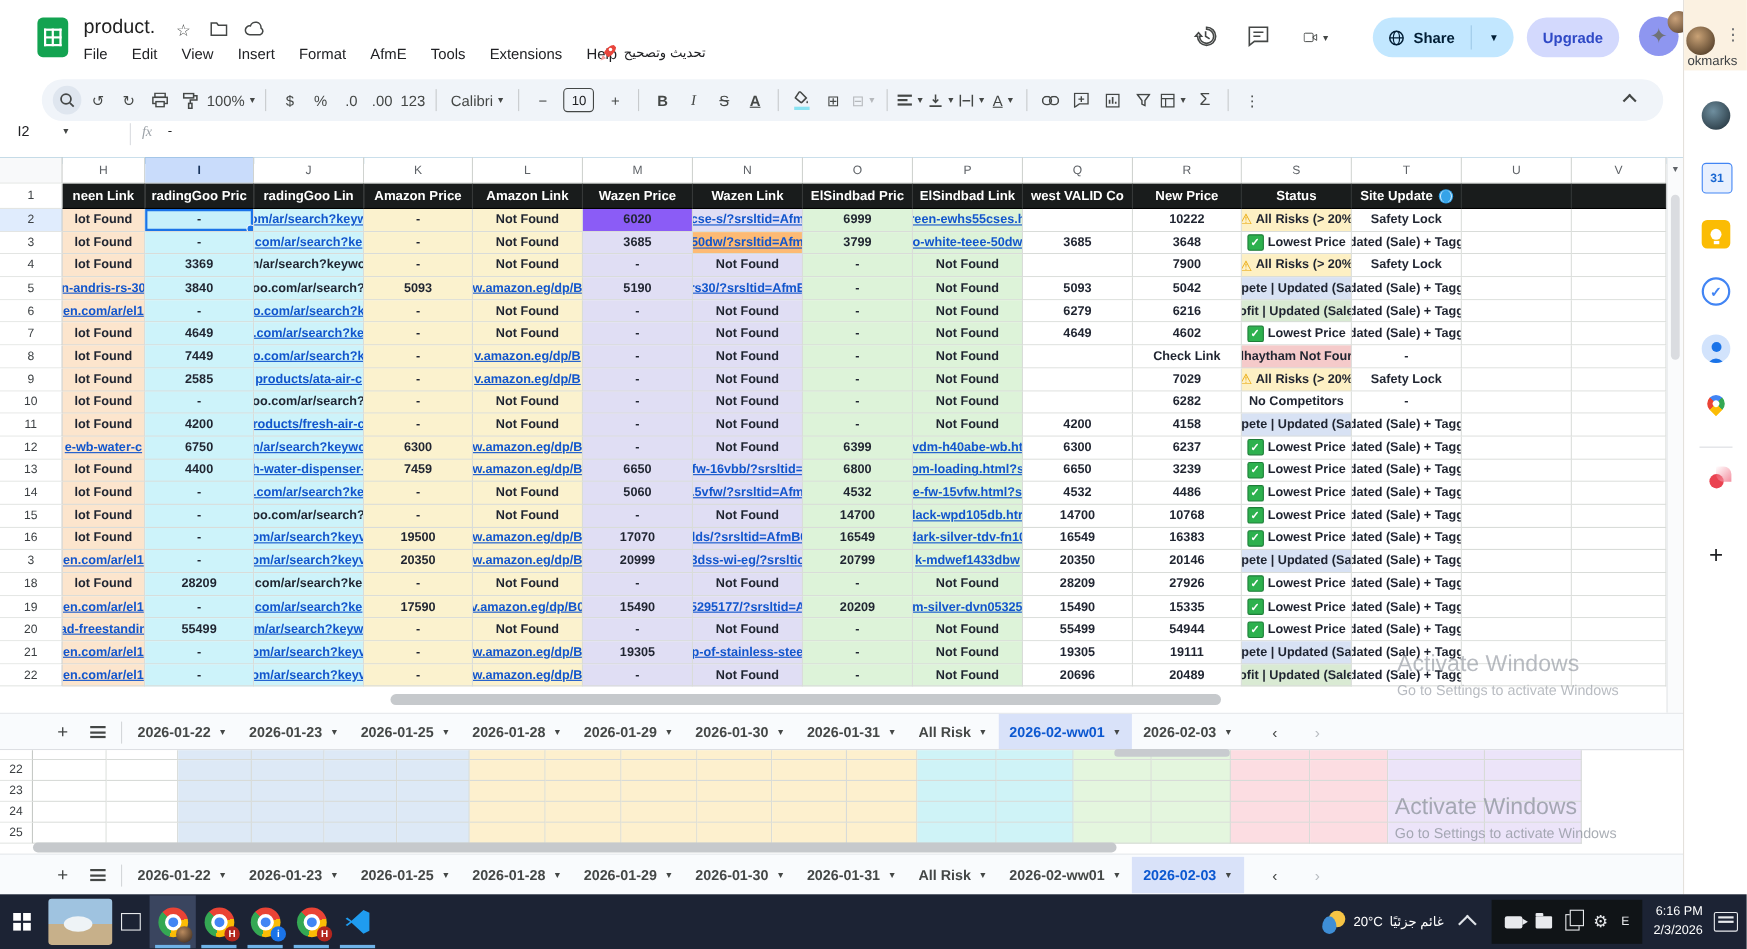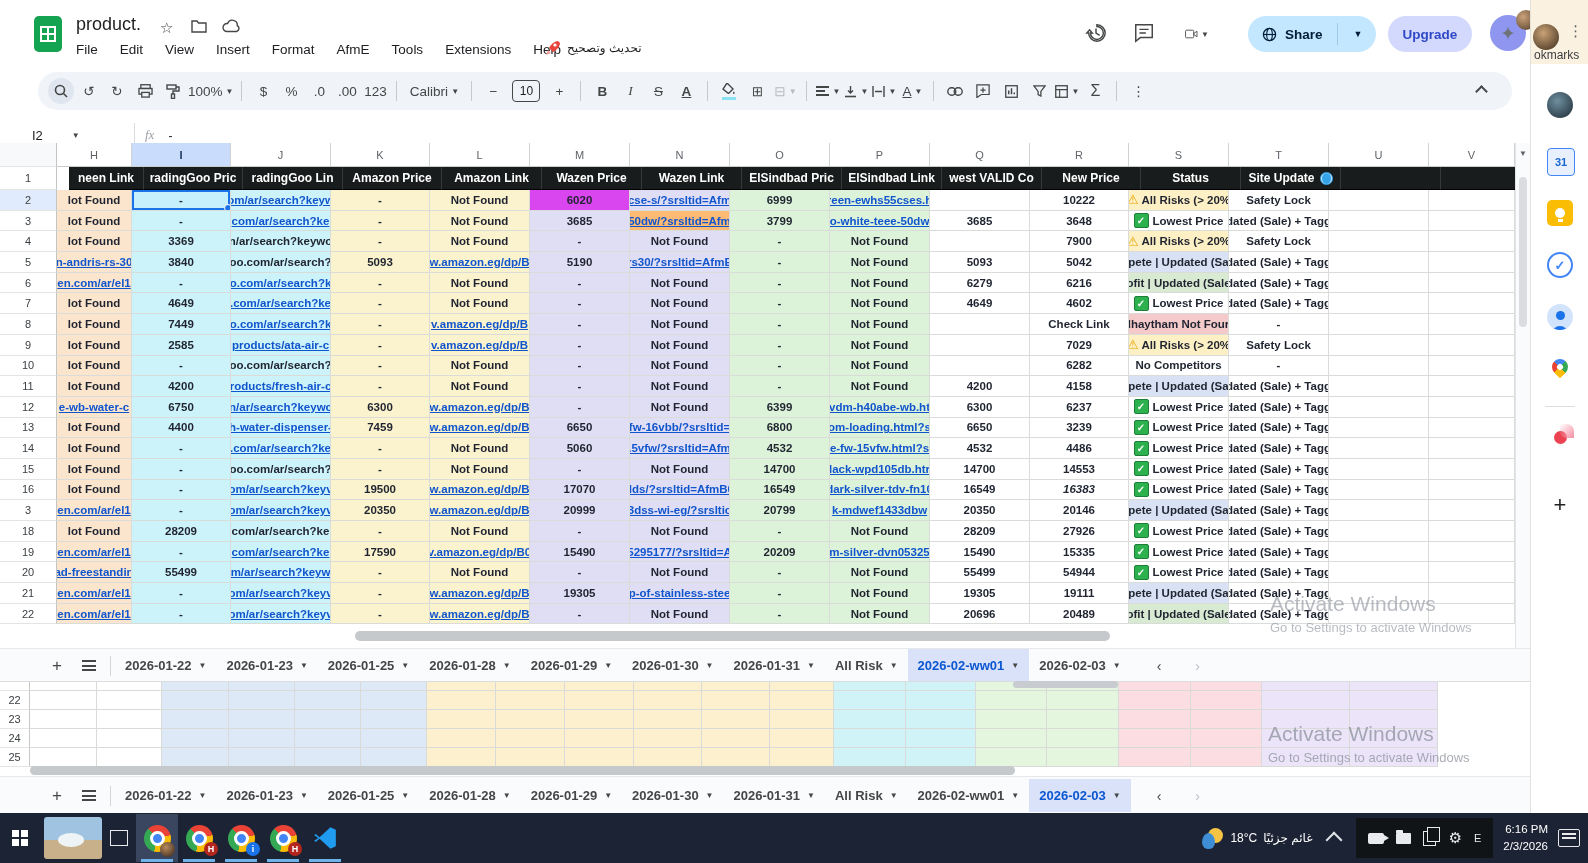--- a/index.html
+++ b/index.html
@@ -45,22 +45,22 @@
   .mini-car{font-size:8px;color:#444746;margin-left:3px}
   #font-size-box{border:1px solid #444746;border-radius:4px;width:26px;height:20px;
     display:flex;align-items:center;justify-content:center;font-size:12px;margin:0 4px}
   .ul-black{text-decoration:underline}
   .fill-ic{display:inline-block;width:14px;height:12px;border-bottom:3px solid #8ae3f2;padding-bottom:2px}
   .bars i{display:block;width:13px;height:2px;background:#444746;margin:2px 0}
   .bars i.s{width:9px}
   .chev{display:inline-block;width:7px;height:7px;border-left:2px solid #444746;border-top:2px solid #444746;transform:rotate(45deg)}
   #tb-collapse{position:absolute;right:18px}
   
-  #formulabar{left:16px;top:112px;width:1530px;height:31px;border-bottom:6px solid #0369a1;
-    display:flex;align-items:flex-end;font-size:13px}
+  #formulabar{left:0;top:112px;width:1530px;height:31px;border-bottom:6px solid #0369a1;
+    display:flex;align-items:flex-start;font-size:13px}
   #namebox{width:92px;padding-left:16px;display:flex;align-items:center;gap:26px;color:#202124}
   #namebox .mini-car{font-size:8px}
   #fb-div{width:1px;height:20px;background:#dadce0;margin:0 10px}
   #fx{font-style:italic;color:#9aa0a6;font-family:"Liberation Serif",serif;font-size:13px;margin-right:14px}
   
   #grid1{left:0;top:143px;width:1515px}
   .g1row{display:flex}
   .gut{width:57px;flex:0 0 57px;box-sizing:border-box;background:#fff;border-right:1px solid #c2c5c2;
     border-bottom:1px solid #e3e5e3;display:flex;align-items:center;justify-content:center;
     font-size:11px;color:#3c4043}
@@ -410,21 +410,21 @@
       <div class="cell" style="width: 100px;">P</div>
       <div class="cell" style="width: 100px;">Q</div>
       <div class="cell" style="width: 99px;">R</div>
       <div class="cell" style="width: 100px;">S</div>
       <div class="cell" style="width: 100px;">T</div>
       <div class="cell" style="width: 100px;">U</div>
       <div class="cell" style="width: 86px;">V</div>
     </div>
     <div class="g1row dark">
       <div class="gut">1</div>
-      <div class="cell" style="width: 75px; margin-left: 12px;">
+      <div class="cell" style="width: 75px;">
         <span>neen Link</span>
       </div>
       <div class="cell" style="width: 99px;">
         <span>radingGoo Pric</span>
       </div>
       <div class="cell" style="width: 100px;">
         <span>radingGoo Lin</span>
       </div>
       <div class="cell" style="width: 99px;">
         <span>Amazon Price</span>
@@ -474,21 +474,21 @@
       </div>
       <div class="cell link" style="width: 100px; background: rgb(205, 243, 250);">
         <span>om/ar/search?keyw</span>
       </div>
       <div class="cell" style="width: 99px; background: rgb(251, 242, 206);">
         <span>-</span>
       </div>
       <div class="cell" style="width: 100px; background: rgb(251, 242, 206);">
         <span>Not Found</span>
       </div>
-      <div class="cell" style="width: 100px; background: #d946ef;">
+      <div class="cell" style="width: 100px; background: #8b5cf6;">
         <span>6020</span>
       </div>
       <div class="cell link" style="width: 100px; background: rgb(224, 222, 244);">
         <span>cse-s/?srsltid=Afm</span>
       </div>
       <div class="cell" style="width: 100px; background: rgb(221, 243, 217);">
         <span>6999</span>
       </div>
       <div class="cell link" style="width: 100px; background: rgb(221, 243, 217);">
         <span>reen-ewhs55cses.h</span>
@@ -1070,21 +1070,21 @@
       <div class="cell" style="width: 100px; background: rgb(221, 243, 217);">
         <span>14700</span>
       </div>
       <div class="cell link" style="width: 100px; background: rgb(221, 243, 217);">
         <span>lack-wpd105db.htr</span>
       </div>
       <div class="cell" style="width: 100px; background: rgb(255, 255, 255);">
         <span>14700</span>
       </div>
       <div class="cell" style="width: 99px; background: rgb(255, 255, 255);">
-        <span>14553</span>
+        <span>10768</span>
       </div>
       <div class="cell" style="width: 100px; background: rgb(255, 255, 255);">
         <span class="okic">✓</span>
         <span>Lowest Price</span>
       </div>
       <div class="cell" style="width: 100px; background: rgb(255, 255, 255);">
         <span>dated (Sale) + Tagg</span>
       </div>
       <div class="cell" style="width: 100px; background: rgb(255, 255, 255);"></div>
       <div class="cell" style="width: 86px; background: rgb(255, 255, 255);"></div>
@@ -1114,21 +1114,21 @@
       </div>
       <div class="cell" style="width: 100px; background: rgb(221, 243, 217);">
         <span>16549</span>
       </div>
       <div class="cell link" style="width: 100px; background: rgb(221, 243, 217);">
         <span>dark-silver-tdv-fn10</span>
       </div>
       <div class="cell" style="width: 100px; background: rgb(255, 255, 255);">
         <span>16549</span>
       </div>
-      <div class="cell" style="width: 99px; background: rgb(255, 255, 255); font-style: italic;">
+      <div class="cell" style="width: 99px; background: rgb(255, 255, 255);">
         <span>16383</span>
       </div>
       <div class="cell" style="width: 100px; background: rgb(255, 255, 255);">
         <span class="okic">✓</span>
         <span>Lowest Price</span>
       </div>
       <div class="cell" style="width: 100px; background: rgb(255, 255, 255);">
         <span>dated (Sale) + Tagg</span>
       </div>
       <div class="cell" style="width: 100px; background: rgb(255, 255, 255);"></div>
@@ -1706,21 +1706,21 @@
       <div class="app-slot">
         <svg width="26" height="26" viewBox="0 0 24 24">
           <path d="M17 2L7 11.2 3.4 8.4 2 9.4l3.8 2.6L2 14.6l1.4 1L7 12.8 17 22l5-2.4V4.4z" fill="#1f9cf0"></path>
         </svg>
         <span class="uline"></span>
       </div>
     </div>
   <div id="tb-right">
     <div id="tb-weather">
       <span class="wsun"></span>
-      <span>18°C</span>
+      <span>20°C</span>
       <span>غائم جزئيًا</span>
     </div>
     <span id="tray-chev"></span>
     <div id="tray-cluster">
       <span class="ic-cam"></span>
       <span class="ic-folder"></span>
       <span class="ic-copy"></span>
       <span class="ic-gear">⚙</span>
       <span style="font-size:11px">E</span>
     </div>

